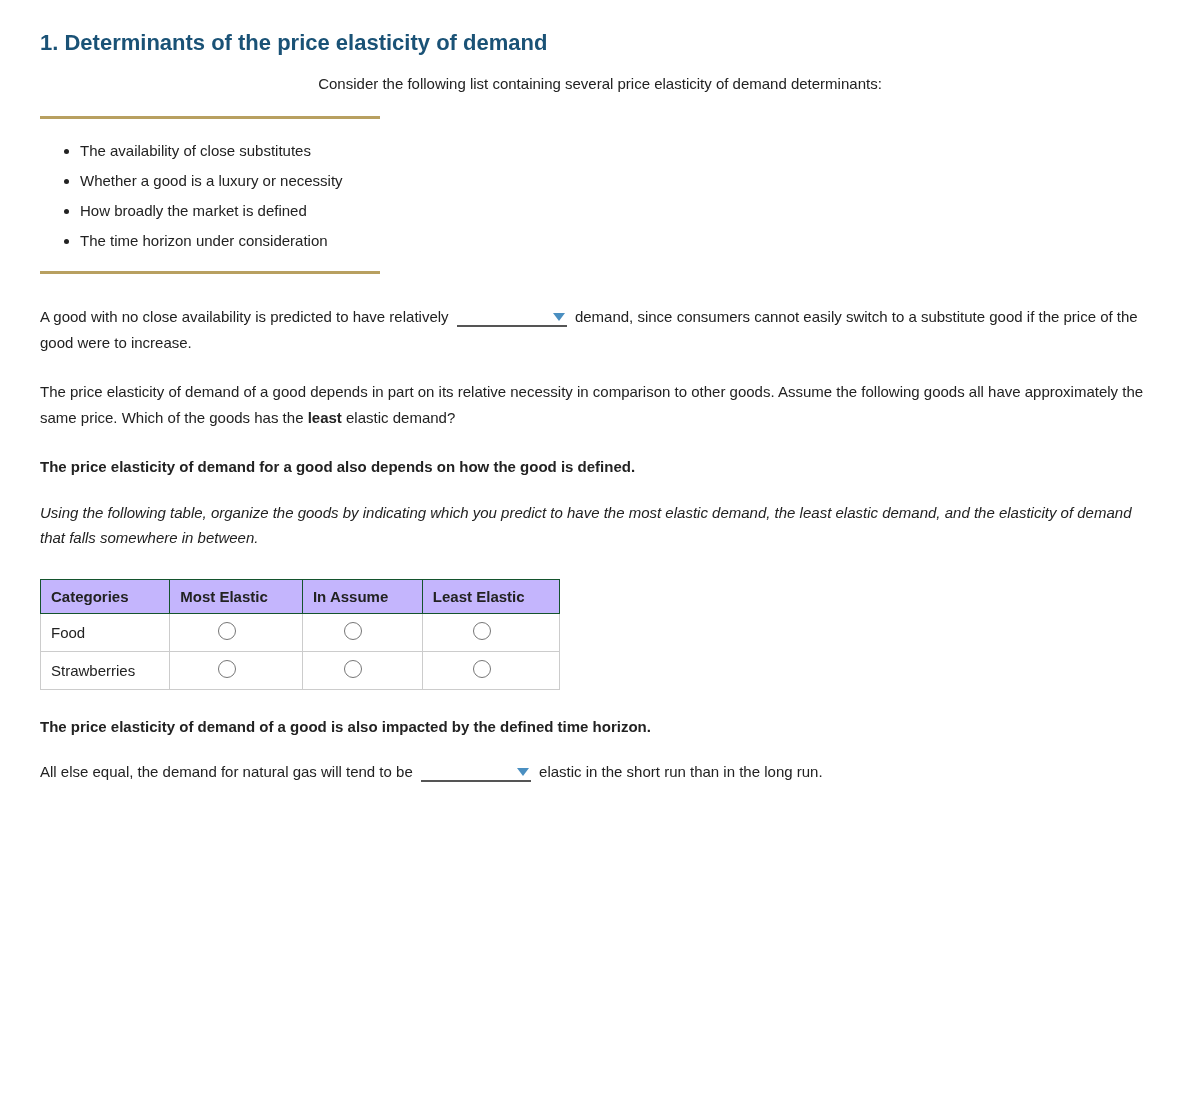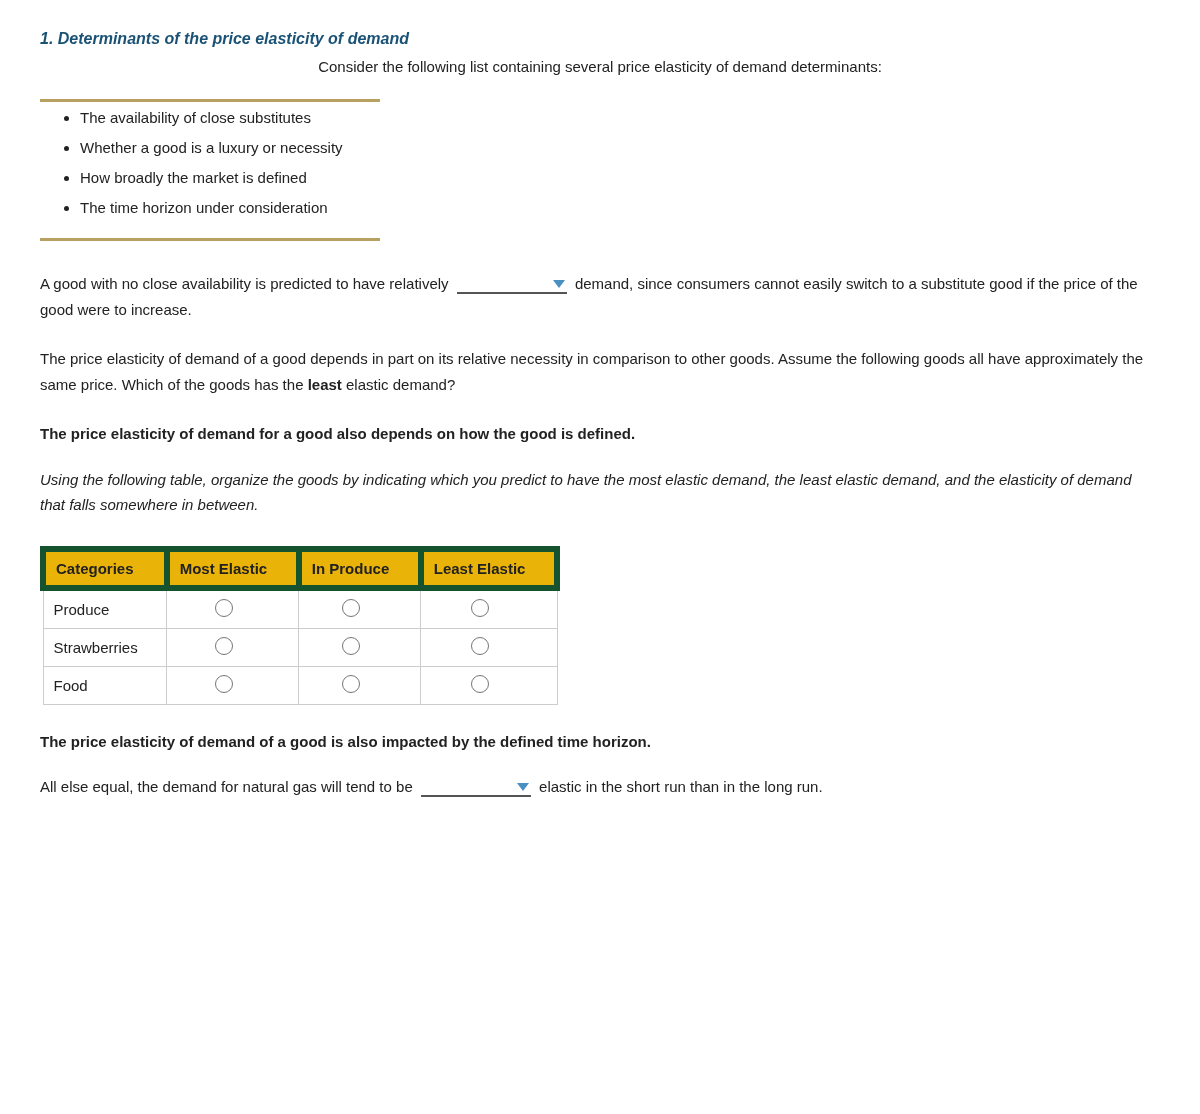--- a/index.html
+++ b/index.html
@@ -6,34 +6,33 @@
     body {
       font-family: Arial, sans-serif;
       font-size: 15px;
       color: #222;
       background: #fff;
       padding: 30px 40px;
       max-width: 1200px;
     }
     h1 {
       color: #1a5276;
-      font-size: 16px;
+      font-size: 22px;
       font-weight: bold;
-      margin-bottom: 7px;
-      font-style: italic;
+      margin-bottom: 16px;
     }
     .intro-text {
       margin-bottom: 20px;
       line-height: 1.6;
       text-align: center;
     }
     .list-box {
       border-top: 3px solid #b8a060;
       border-bottom: 3px solid #b8a060;
-      padding: 4px 0 12px 20px;
+      padding: 20px 0 12px 20px;
       margin-bottom: 30px;
       display: inline-block;
       min-width: 340px;
     }
     .list-box ul {
       list-style: disc;
       padding-left: 20px;
     }
     .list-box ul li {
       margin-bottom: 6px;
@@ -98,22 +97,22 @@
     }
     table {
       border-collapse: collapse;
       margin-bottom: 24px;
       min-width: 520px;
     }
     table th {
       font-weight: bold;
       text-align: left;
       padding: 8px 28px 8px 10px;
-      border: 6px solid #14532d;
-      background: #eab308;
+      border: 1px solid #14532d;
+      background: #c4b5fd;
       white-space: nowrap;
     }
     table td {
       border: 1px solid #ccc;
       padding: 8px 28px 8px 10px;
       text-align: left;
     }
     table td:not(:first-child) {
       text-align: center;
     }
@@ -175,43 +174,37 @@
 <p class="paragraph">The price elasticity of demand for a good also depends on how the good is defined.</p>
 
 <p class="italic-block">Using the following table, organize the goods by indicating which you predict to have the most elastic demand, the least elastic demand, and the elasticity of demand that falls somewhere in between.</p>
 
 <table>
   <thead>
     <tr>
 
     <th>Categories</th>
         <th>Most Elastic</th>
-        <th>In Produce</th>
+        <th>In Assume</th>
         <th>Least Elastic</th>
       </tr>
   </thead>
   <tbody>
 
-  <tr>
-        <td>Produce</td>
-        <td><input type="radio" name="row-0" class="table-radio" style=""></td>
-        <td><input type="radio" name="row-0" class="table-radio" style=""></td>
-        <td><input type="radio" name="row-0" class="table-radio" style=""></td>
+      <tr>
+        <td>Food</td>
+        <td><input type="radio" name="row-1" class="table-radio" style=""></td>
+        <td><input type="radio" name="row-1" class="table-radio" style=""></td>
+        <td><input type="radio" name="row-1" class="table-radio" style=""></td>
       </tr>
       <tr>
         <td>Strawberries</td>
         <td><input type="radio" name="row-2" class="table-radio" style=""></td>
         <td><input type="radio" name="row-2" class="table-radio" style=""></td>
         <td><input type="radio" name="row-2" class="table-radio" style=""></td>
-      </tr>
-      <tr>
-        <td>Food</td>
-        <td><input type="radio" name="row-1" class="table-radio" style=""></td>
-        <td><input type="radio" name="row-1" class="table-radio" style=""></td>
-        <td><input type="radio" name="row-1" class="table-radio" style=""></td>
       </tr>
     </tbody>
 </table>
 
 <p class="paragraph">The price elasticity of demand of a good is also impacted by the defined time horizon.</p>
 
 <div class="question-block">
   <span>All else equal, the demand for natural gas will tend to be</span>
   <span class="inline-dropdown">
     <select>

